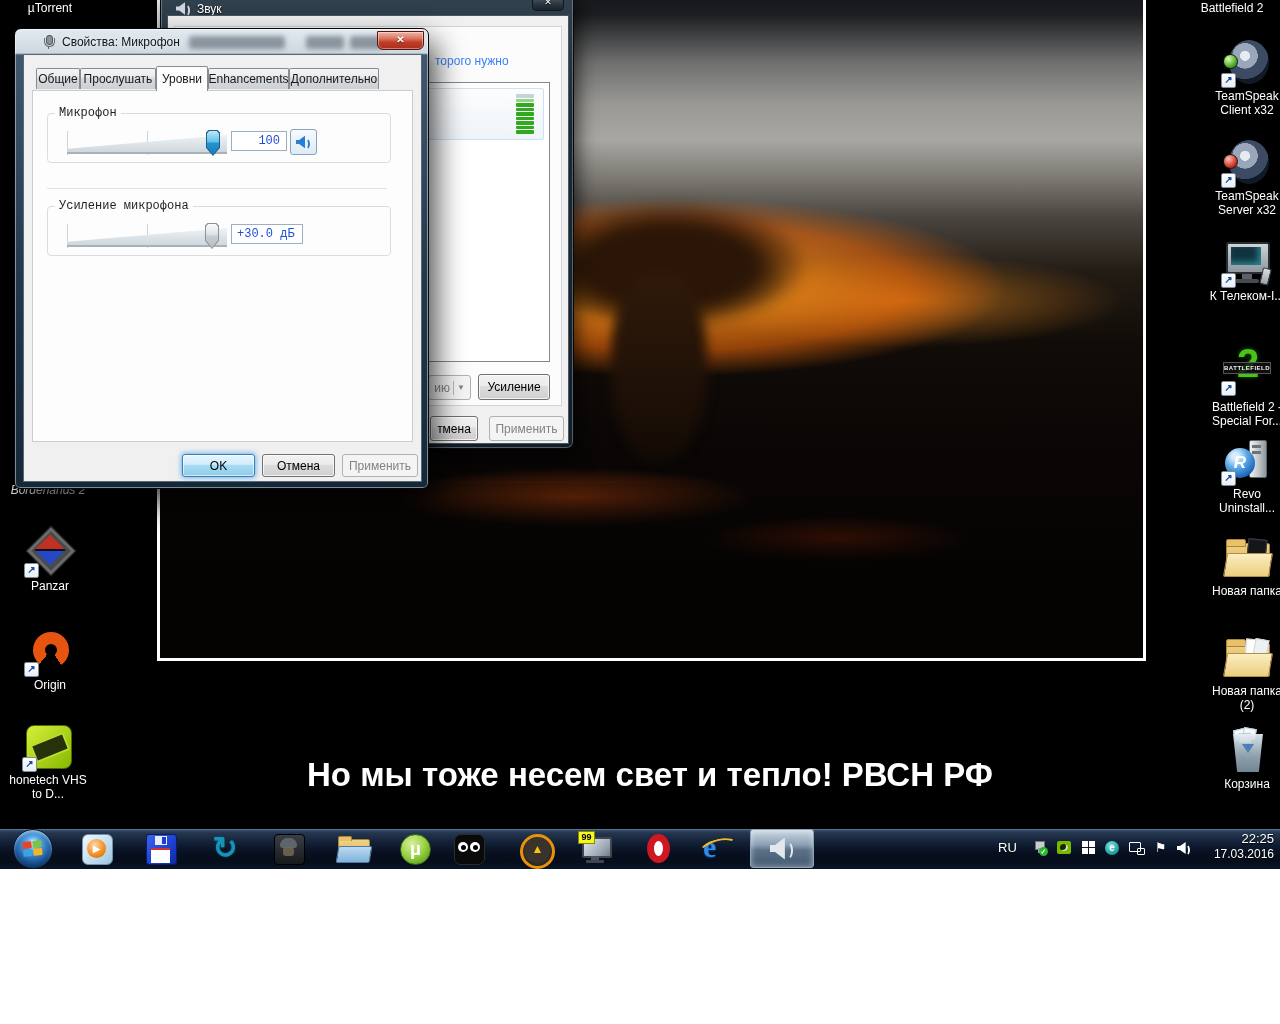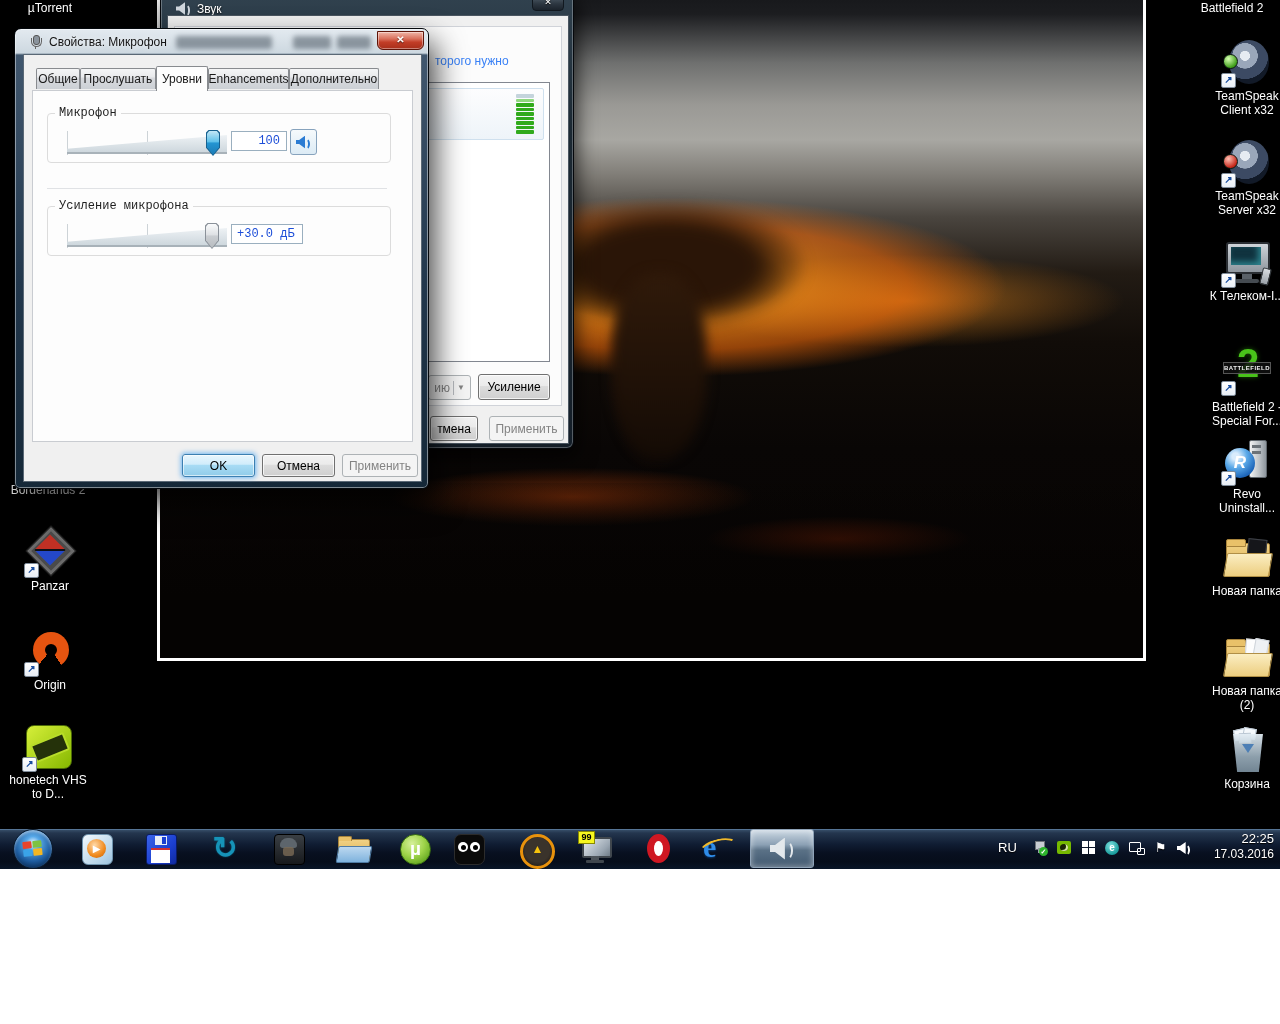--- a/index.html
+++ b/index.html
@@ -135,21 +135,21 @@
       background:linear-gradient(180deg,#e9f6fd 0%,#d0ecfb 45%,#a9dcf5 46%,#90cbe9 100%);
       box-shadow:inset 0 0 0 1px rgba(255,255,255,.6),0 0 5px 1px rgba(64,160,240,.75);}
   .w7btn.disabled{border-color:#adb2b5;background:#f4f4f4;color:#838383;box-shadow:none;}
   .splitsep{width:1px;height:14px;background:#b5b8bc;margin:0 3px;}
 
   
   #micwin{position:absolute;left:14px;top:28px;width:413px;height:459px;z-index:30;
       border:1px solid #04080c;border-radius:7px 7px 6px 6px;
       background:linear-gradient(180deg,#e3eaf0 0%,#cdd8e0 24px,#41576e 26px,#22374c 55%,#152838 100%);
       box-shadow:inset 0 0 0 1px rgba(255,255,255,.45), 6px 14px 30px rgba(0,0,0,.75);}
-  #micwin .titlebar{position:absolute;left:0;top:0;width:100%;height:25px;}
+  #micwin .titlebar{position:absolute;left:13px;top:0;width:100%;height:25px;}
   #micwin .titletxt{position:absolute;left:34px;top:6px;font-size:12px;color:#141414;text-shadow:0 0 6px rgba(255,255,255,.9);}
   #micwin .blur{position:absolute;top:7px;height:13px;border-radius:3px;background:rgba(62,74,86,.5);filter:blur(2.5px);}
   #micwin .micico{position:absolute;left:13px;top:5px;width:15px;height:15px;}
   #micwin .micico .head{position:absolute;left:5px;top:1px;width:5px;height:8px;border-radius:3px;background:#8a939c;border:1px solid #555;}
   #micwin .micico .arc{position:absolute;left:3px;top:4px;width:9px;height:8px;border:1px solid #666;border-top:none;border-radius:0 0 8px 8px;}
   #micwin .micico .stem{position:absolute;left:7px;top:12px;width:1px;height:3px;background:#666;}
   #micwin .close{position:absolute;left:362px;top:2px;width:45px;height:17px;border:1px solid #5e1408;border-radius:0 0 6px 6px;
       background:linear-gradient(180deg,#f0b6a8 0%,#d9705c 40%,#c23d27 60%,#a72e1a 100%);
       color:#fff;font-size:10px;font-weight:bold;line-height:16px;text-align:center;text-shadow:0 1px 1px rgba(0,0,0,.6);
       box-shadow:inset 0 0 0 1px rgba(255,255,255,.4);}
@@ -284,26 +284,27 @@
 
 <div id="screen">
 
   <div id="desktop">
 
     <div id="photo">
       <div class="cap"></div>
       <div class="column"></div>
       <div class="water"></div>
     </div>
+    <div class="poster-subtitle">Но мы тоже несем свет и тепло! РВСН РФ</div>
 
     <div class="dicon" style="left:2px;top:-2px;">
       <div class="lbl">µTorrent</div>
     </div>
     <div class="dicon" style="left:2px;top:483px;width:92px;">
-      <div class="lbl" style="width:84px;margin:0 auto;">Borderlands 2</div>
+      <div class="lbl" style="width:84px;margin:0 auto;font-style:italic;">Borderlands 2</div>
     </div>
     <div class="dicon" style="left:2px;top:528px;">
       <div class="art art-panzar">
         <div class="dmo"></div>
           <div class="dmi"></div>
         <span class="sc">↗</span>
       </div>
       <div class="lbl">Panzar</div>
     </div>
     <div class="dicon" style="left:2px;top:627px;">

